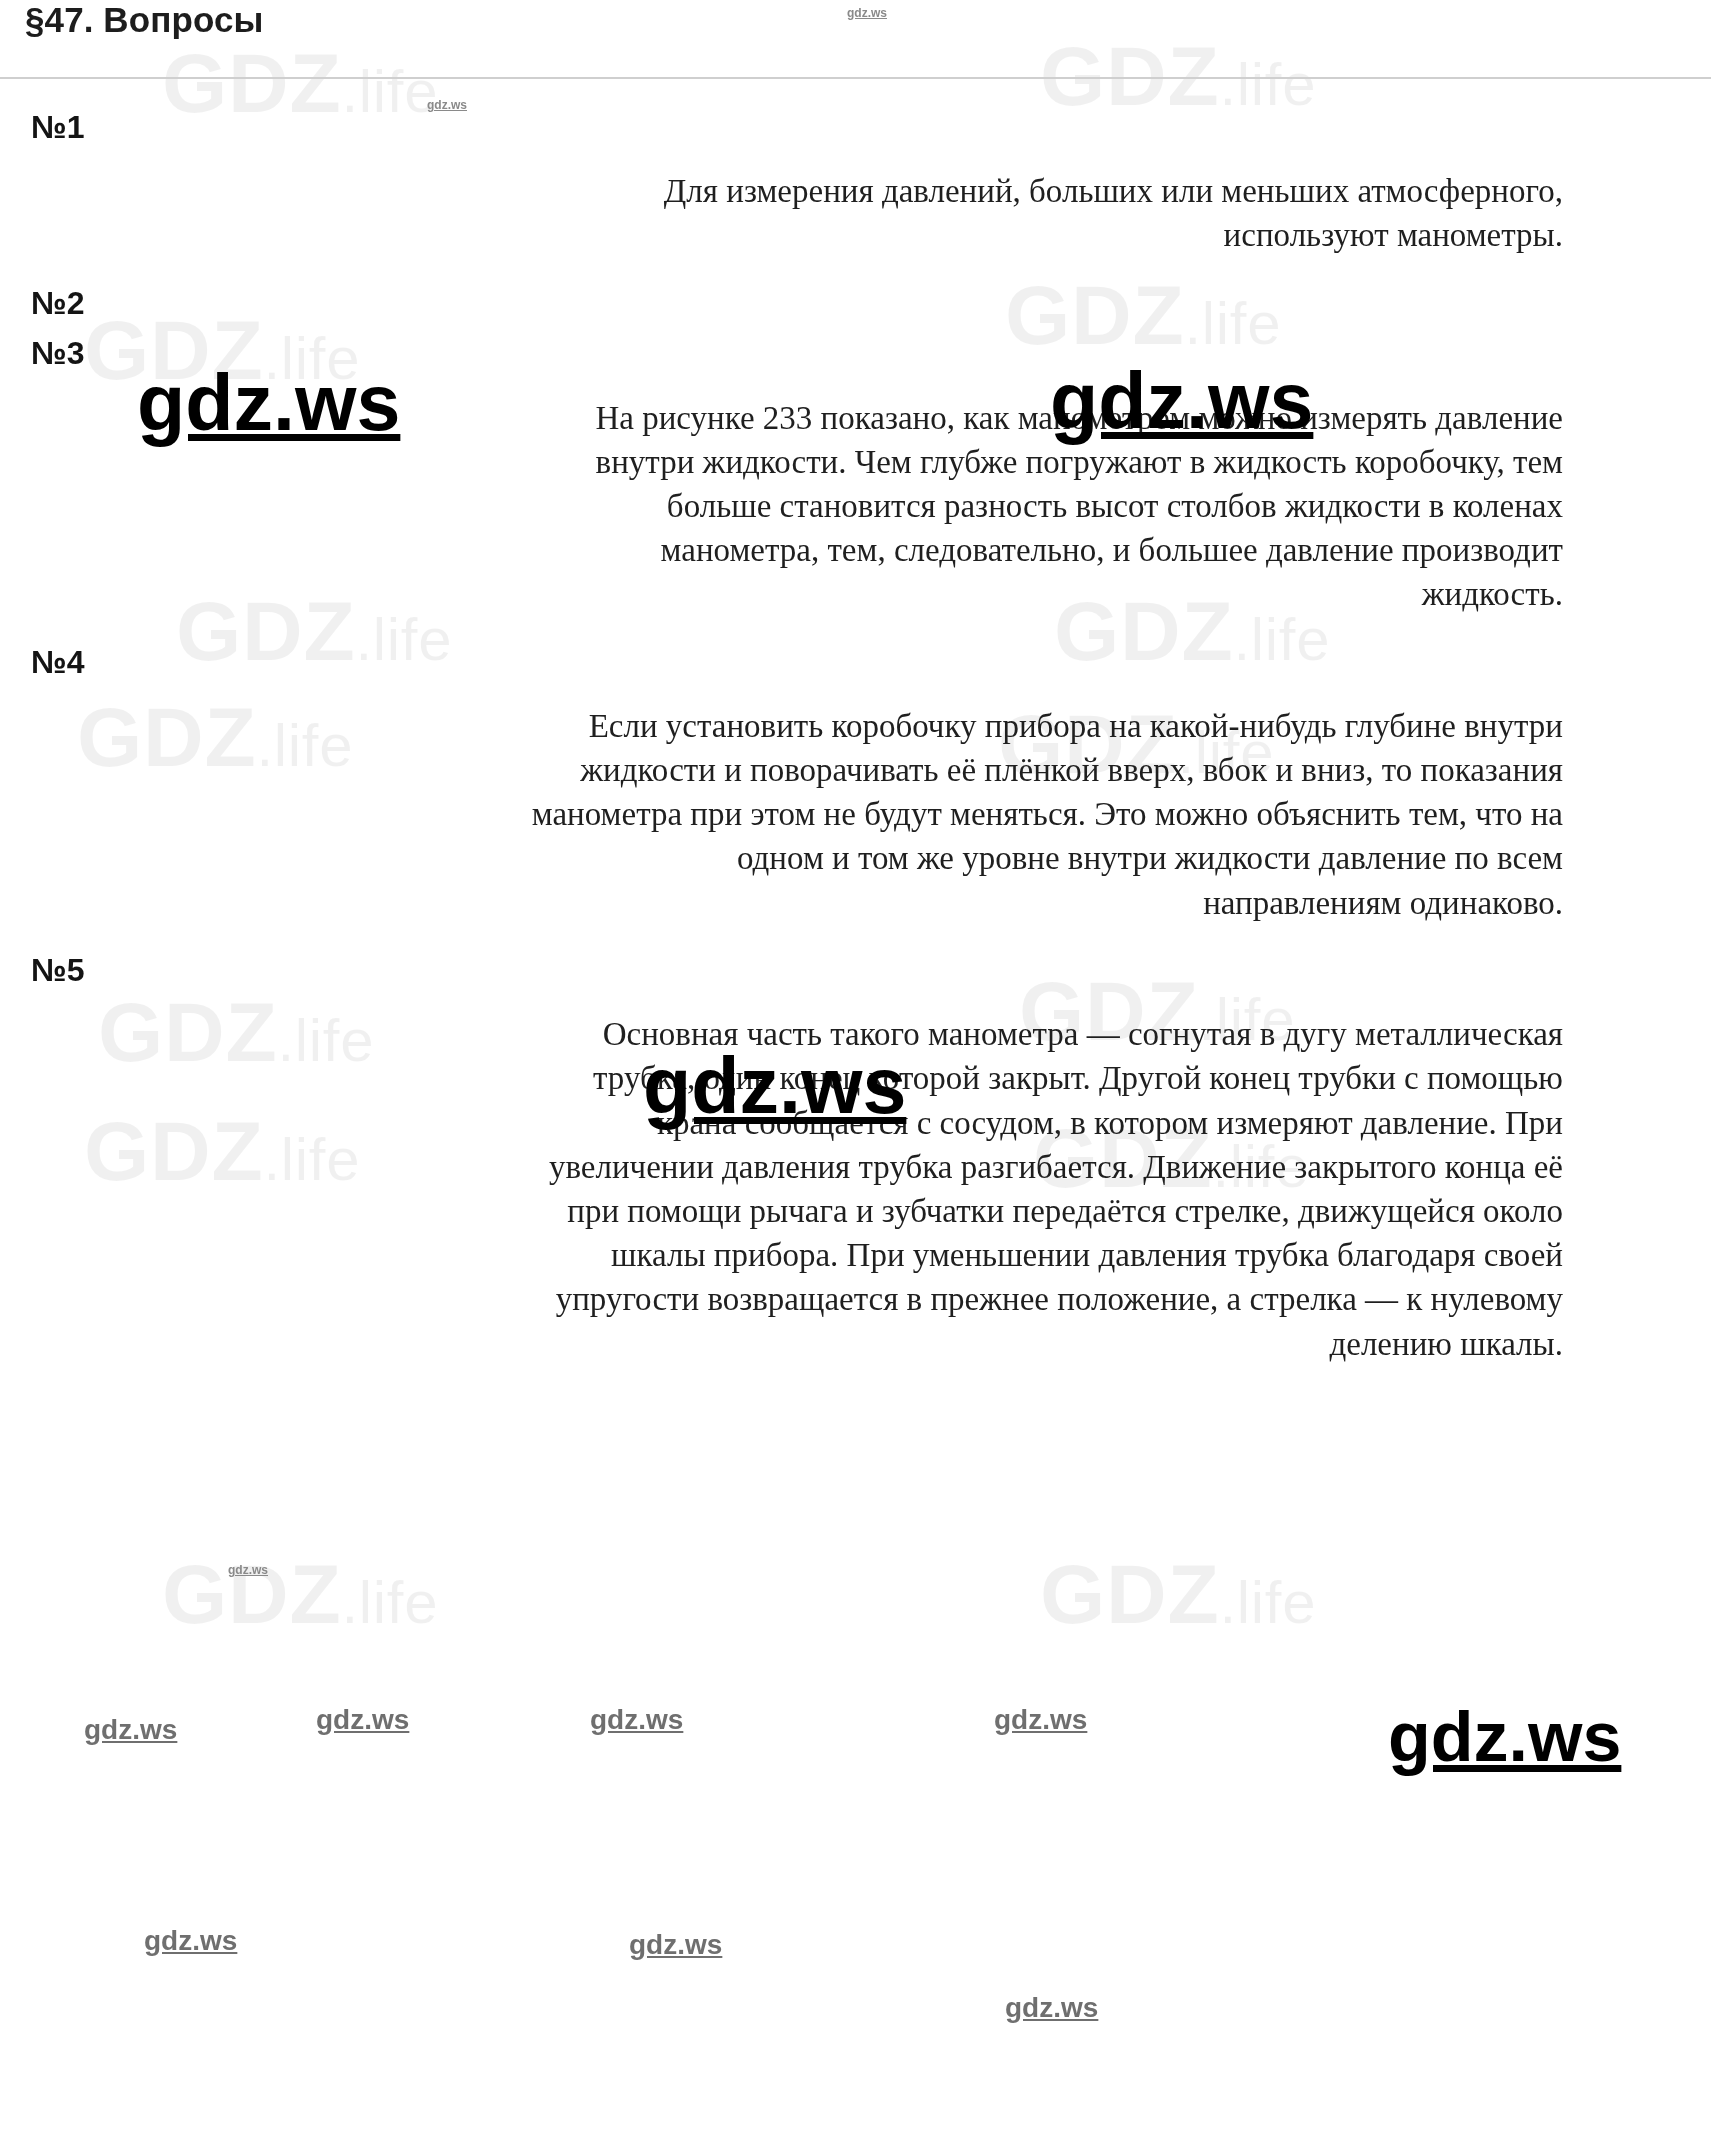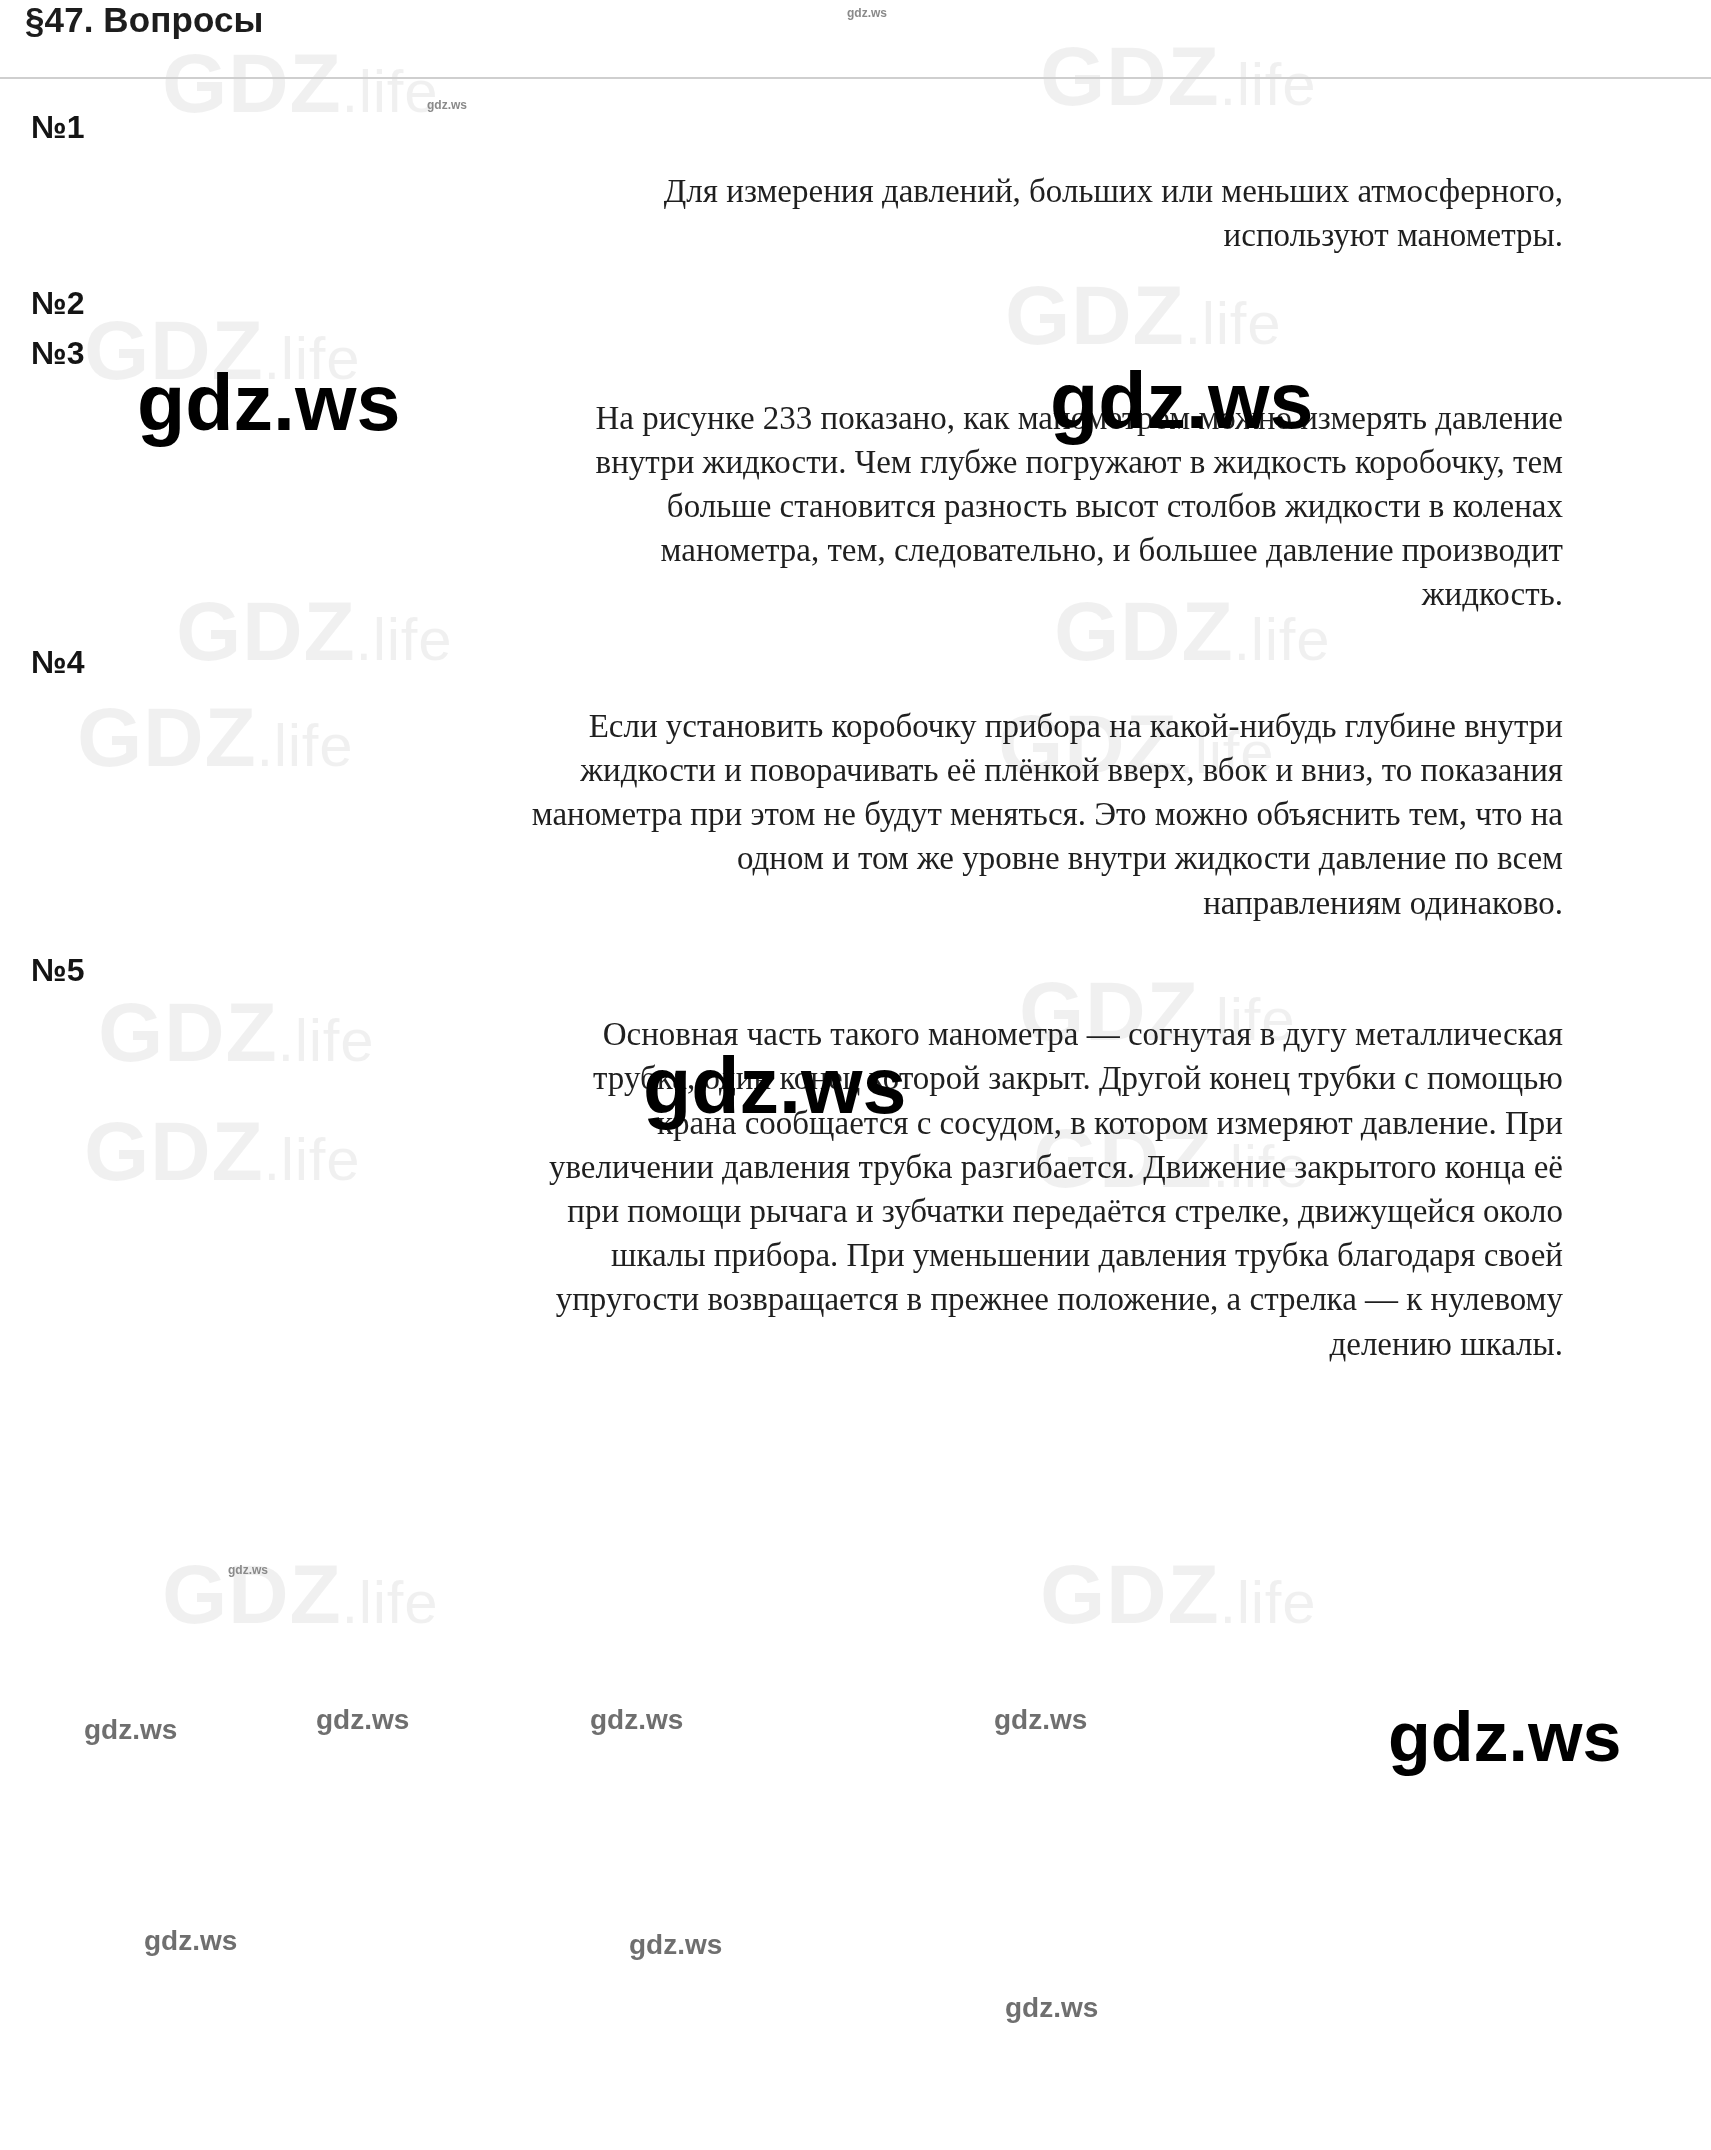--- a/index.html
+++ b/index.html
@@ -93,20 +93,21 @@
   .wm-gdzlife .suf { font-weight: normal; font-size: 60px; }
 
   .wm-dark {
     position: absolute;
     z-index: 8;
     font-family: "Liberation Sans", "DejaVu Sans", sans-serif;
     font-weight: bold;
     color: #000;
     white-space: nowrap;
     pointer-events: none;
+    text-decoration: underline;
   }
   .wm-big { font-size: 79px; }
   .wm-mid { font-size: 70px; }
   .wm-small { font-size: 28px; color: #6f6f6f; font-weight: bold; }
   .wm-tiny { font-size: 12px; color: #8a8a8a; font-weight: bold; }
 </style>
 </head>
 <body>
 
 <div class="page">

